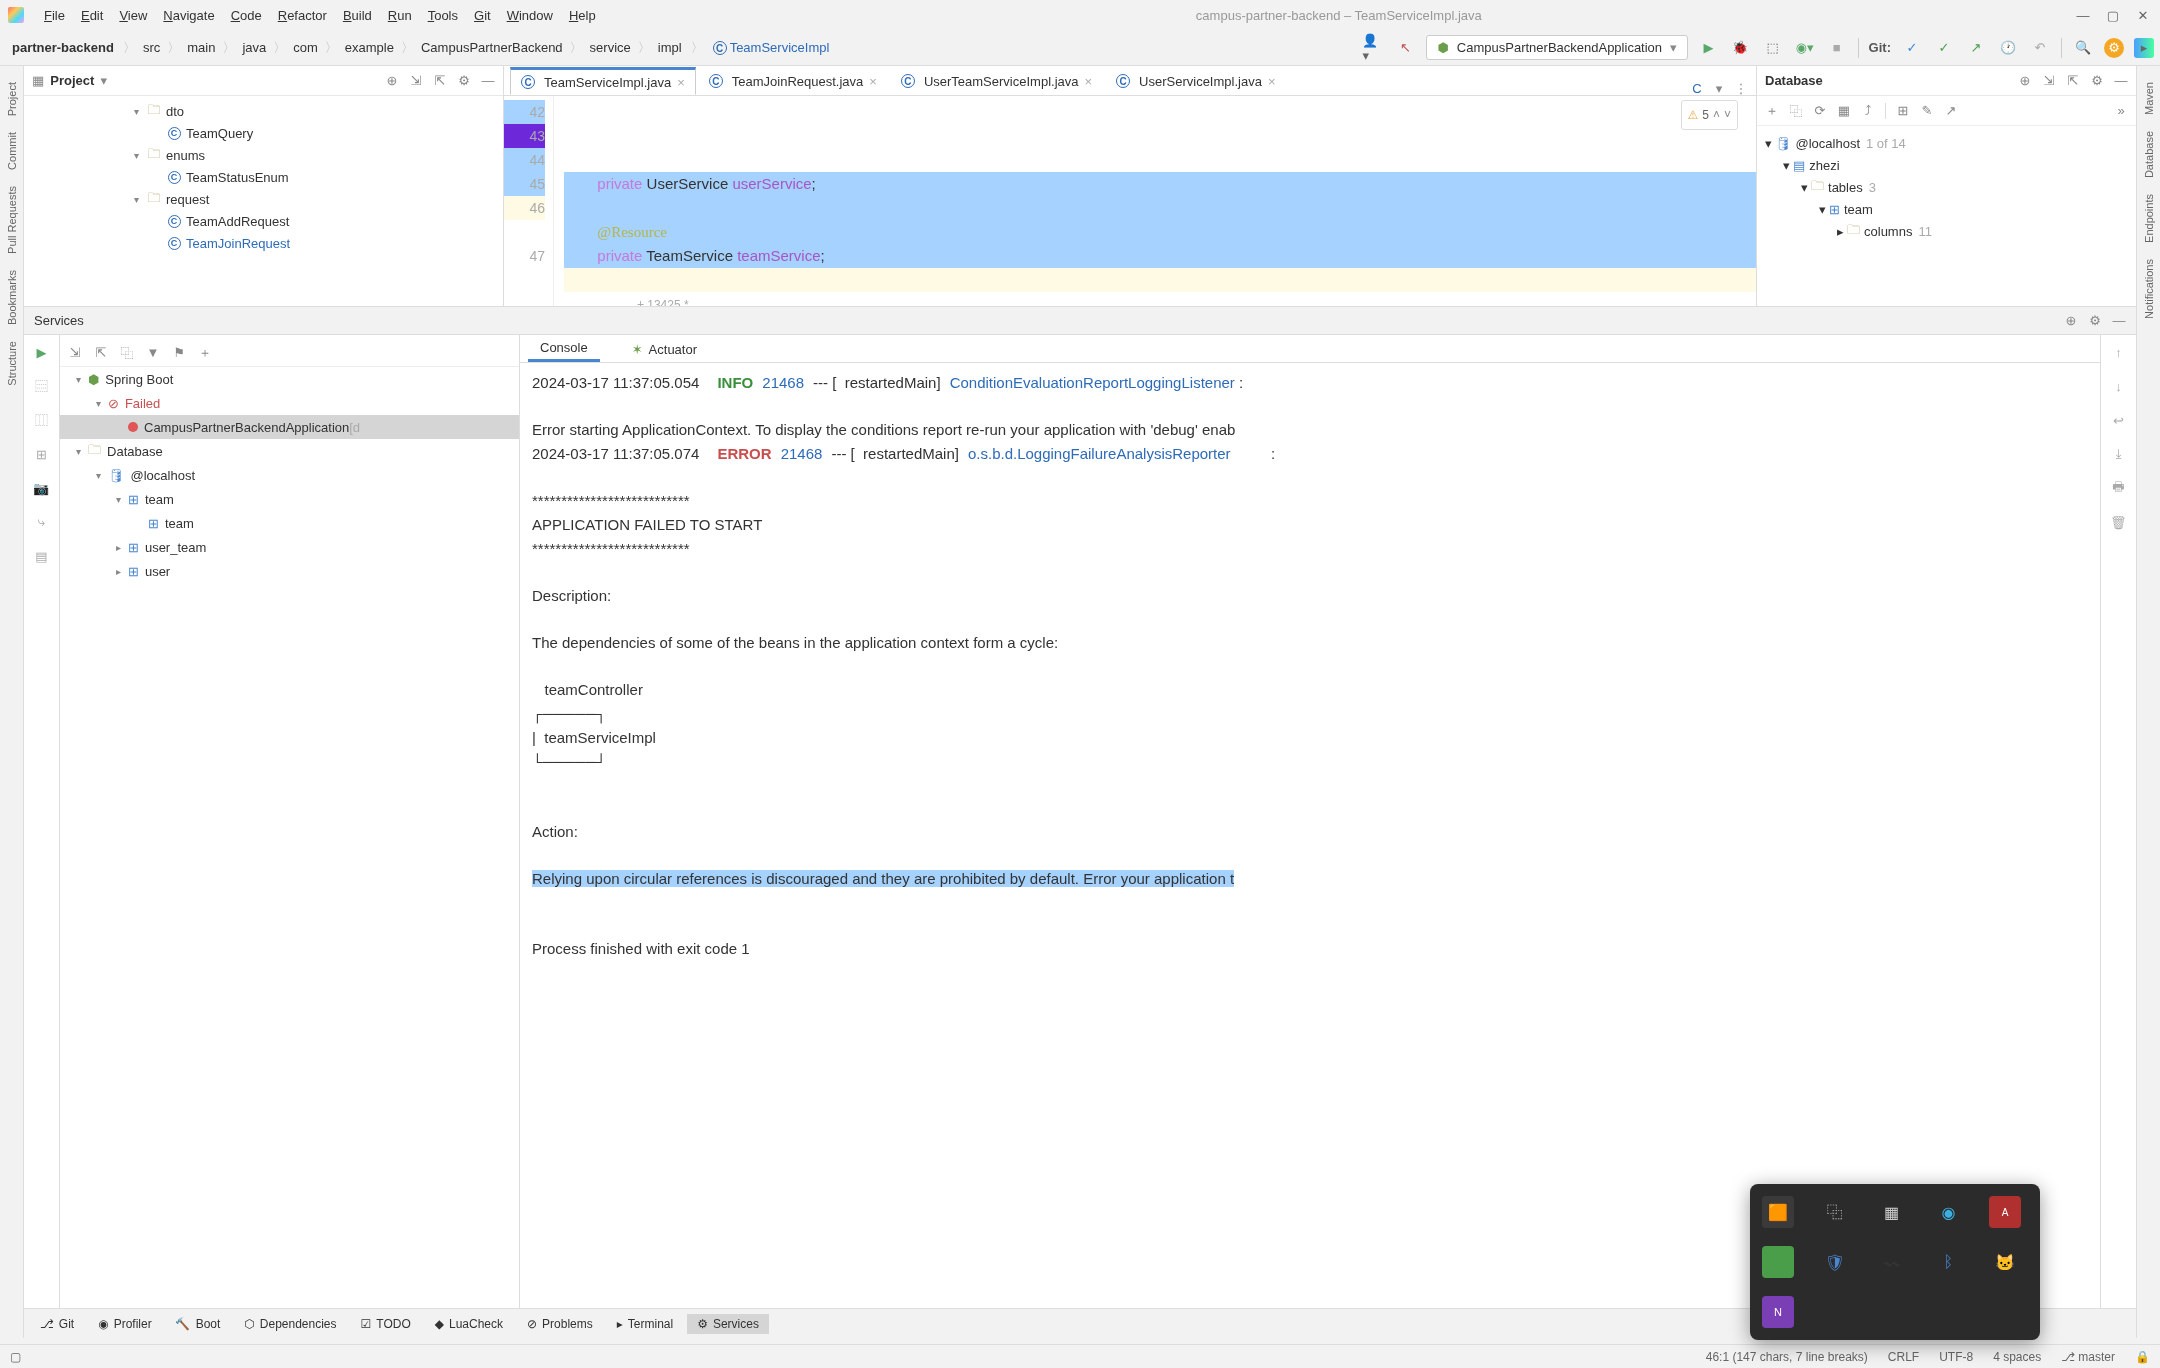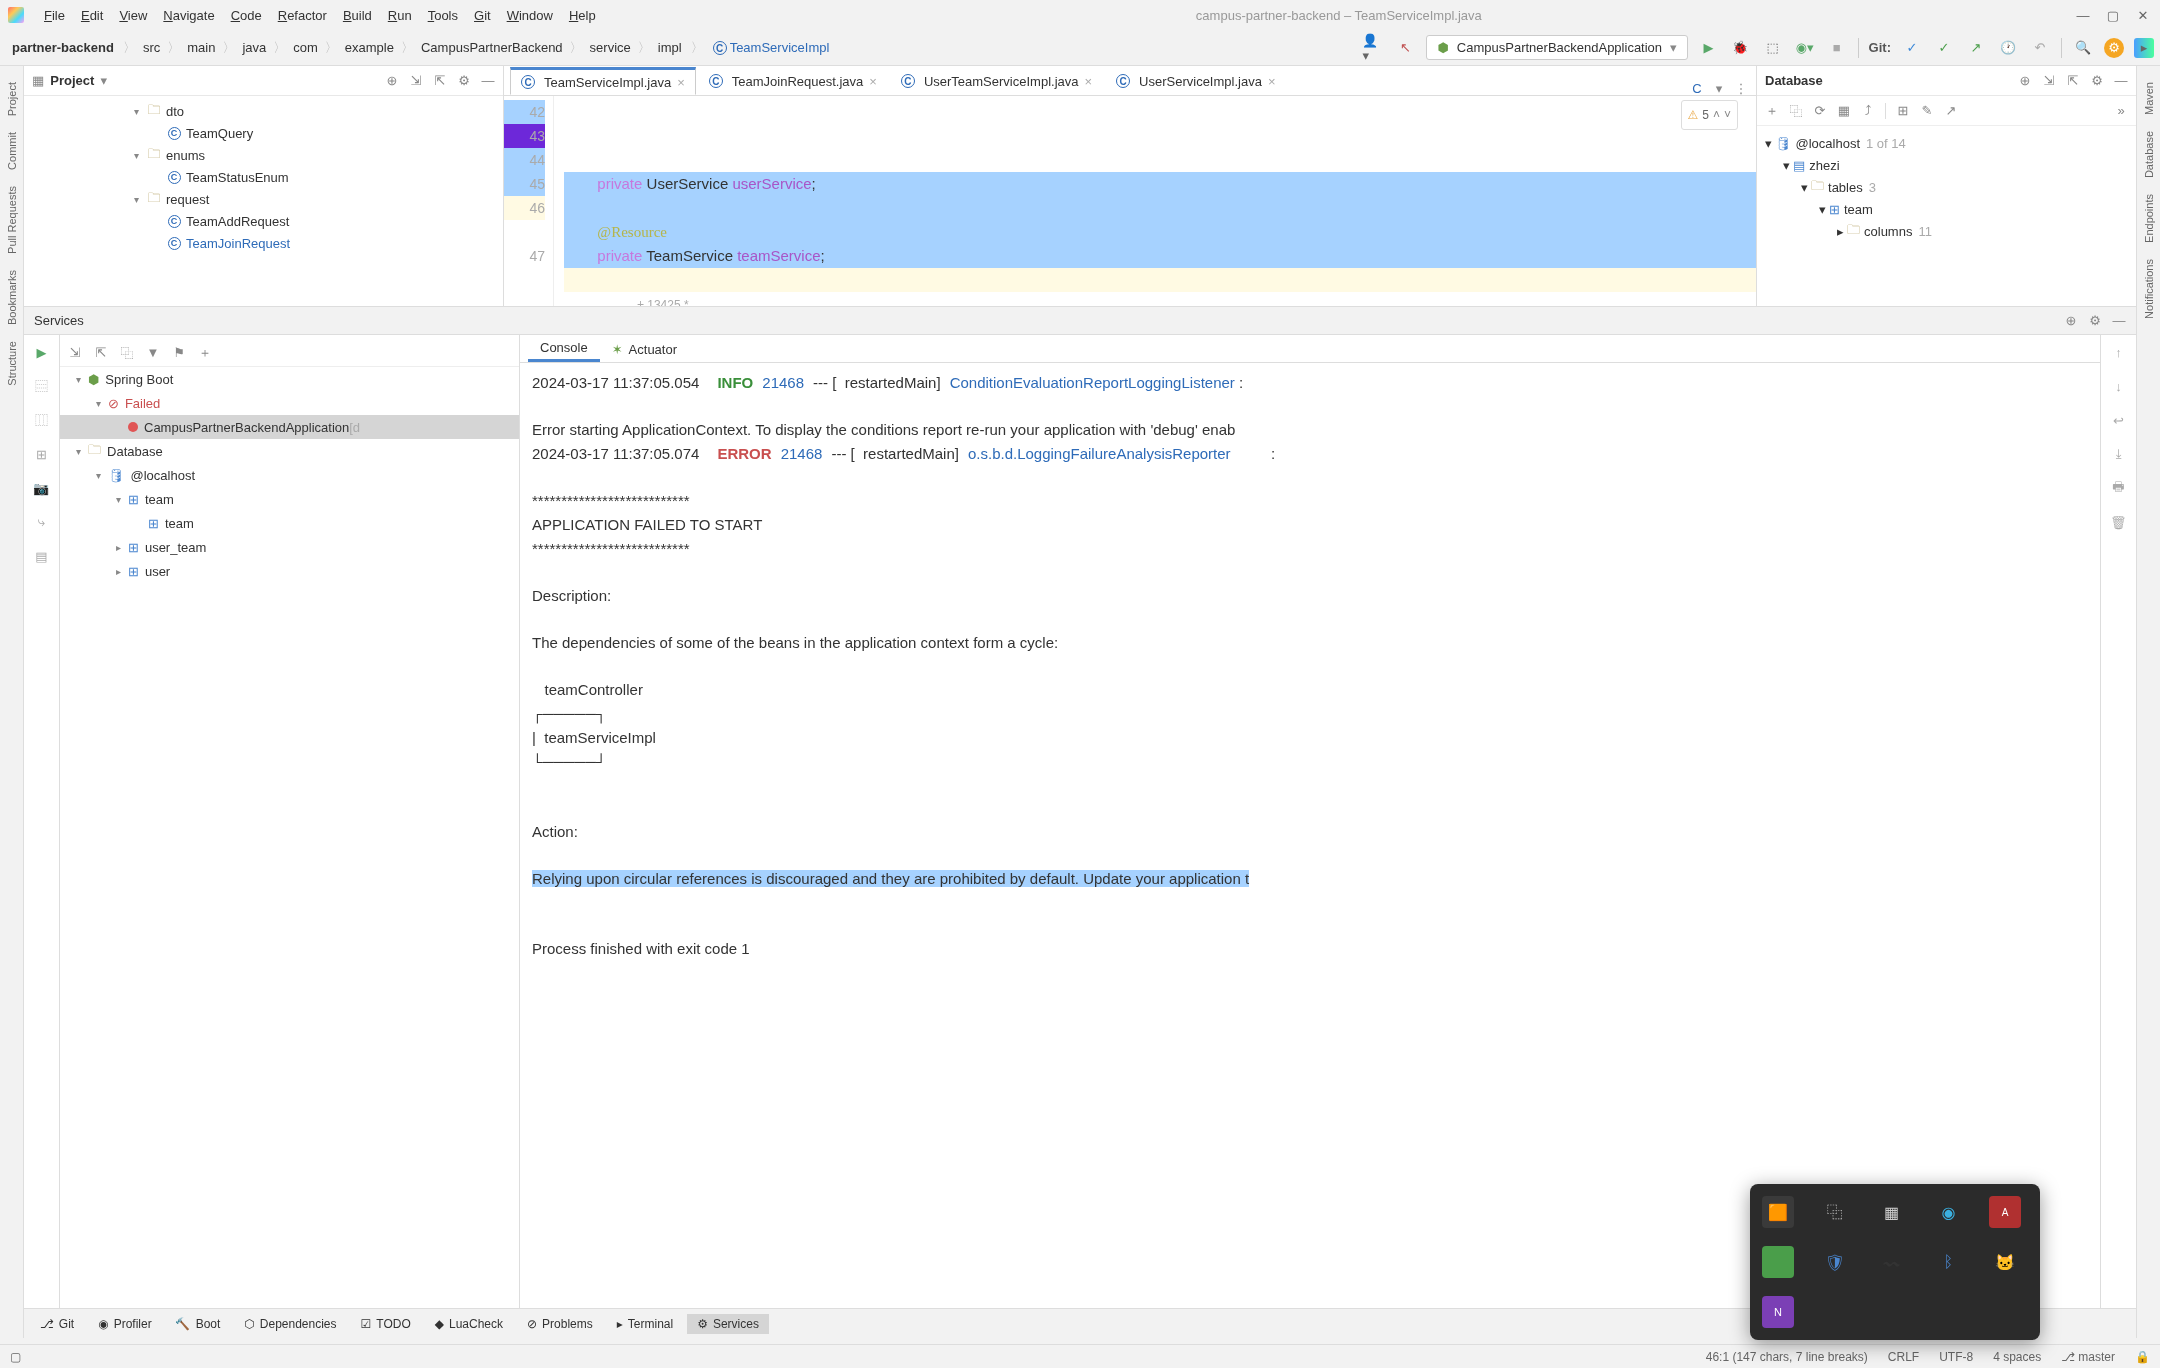--- a/index.html
+++ b/index.html
@@ -90,21 +90,21 @@
     .services-body { flex: 1; display: flex; min-height:0;}
     .svc-left-bar{width:36px;border-right:1px solid #ddd;display:flex;flex-direction:column;align-items:center;padding-top:6px;gap:12px;}
     .svc-tree { width: 460px; border-right: 1px solid #ddd; padding: 4px 0;display:flex;flex-direction:column;}
     .svc-tree-toolbar{height:28px;display:flex;align-items:center;padding:0 8px;gap:12px;border-bottom:1px solid #eee;}
     .svc-row{display:flex;align-items:center;height:24px;padding-left:8px;cursor:pointer;font-size:13px;}
     .svc-row.sel{background:#d5d5d5;}
     .failed{color:#c94f4f;}
     .red-dot{width:10px;height:10px;border-radius:50%;background:#e05555;margin-right:6px;}
     .svc-console-wrap{flex:1;display:flex;min-width:0;}
     .svc-console{flex:1;display:flex;flex-direction:column;min-width:0;}
-    .console-tabs{height:28px;display:flex;align-items:flex-end;border-bottom:1px solid #ddd;padding-left:8px;gap:0;}
+    .console-tabs{height:28px;display:flex;align-items:flex-end;border-bottom:1px solid #ddd;padding-left:8px;gap:20px;}
     .con-tab{height:26px;padding:0 12px;display:flex;align-items:center;cursor:pointer;gap:6px;}
     .con-tab.active{border-bottom:3px solid #4a86cf;font-weight:500;}
     .console-out{flex:1;font-family:Consolas,monospace;font-size:15px;line-height:23px;padding:8px 12px;overflow:auto;white-space:pre;color:#333;}
     .log-info{color:#3a8f3a;font-weight:bold;}
     .log-error{color:#c94f4f;font-weight:bold;}
     .log-pid{color:#2e6bb8;}
     .log-class{color:#2e6bb8;}
     .log-action-sel{background:#a6d2ff;}
     .exit-code{color:#333;}
     .svc-right-bar{width:36px;border-left:1px solid #ddd;display:flex;flex-direction:column;align-items:center;padding-top:6px;gap:12px;}
@@ -466,21 +466,21 @@
 <span>The dependencies of some of the beans in the application context form a cycle:</span>
 
 <span>   teamController</span>
 <span>┌─────┐</span>
 <span>|  teamServiceImpl</span>
 <span>└─────┘</span>
 
 
 <span>Action:</span>
 
-<span class="log-action-sel">Relying upon circular references is discouraged and they are prohibited by default. Update your application t</span>
+<span class="log-action-sel">Relying upon circular references is discouraged and they are prohibited by default. Error your application t</span>
 
 
 <span class="exit-code">Process finished with exit code 1</span>
 </div>
           </div>
           <div class="svc-right-bar">
             <span class="tool-btn gray">↑</span>
             <span class="tool-btn gray">↓</span>
             <span class="tool-btn gray">↩</span>
             <span class="tool-btn gray">⤓</span>

